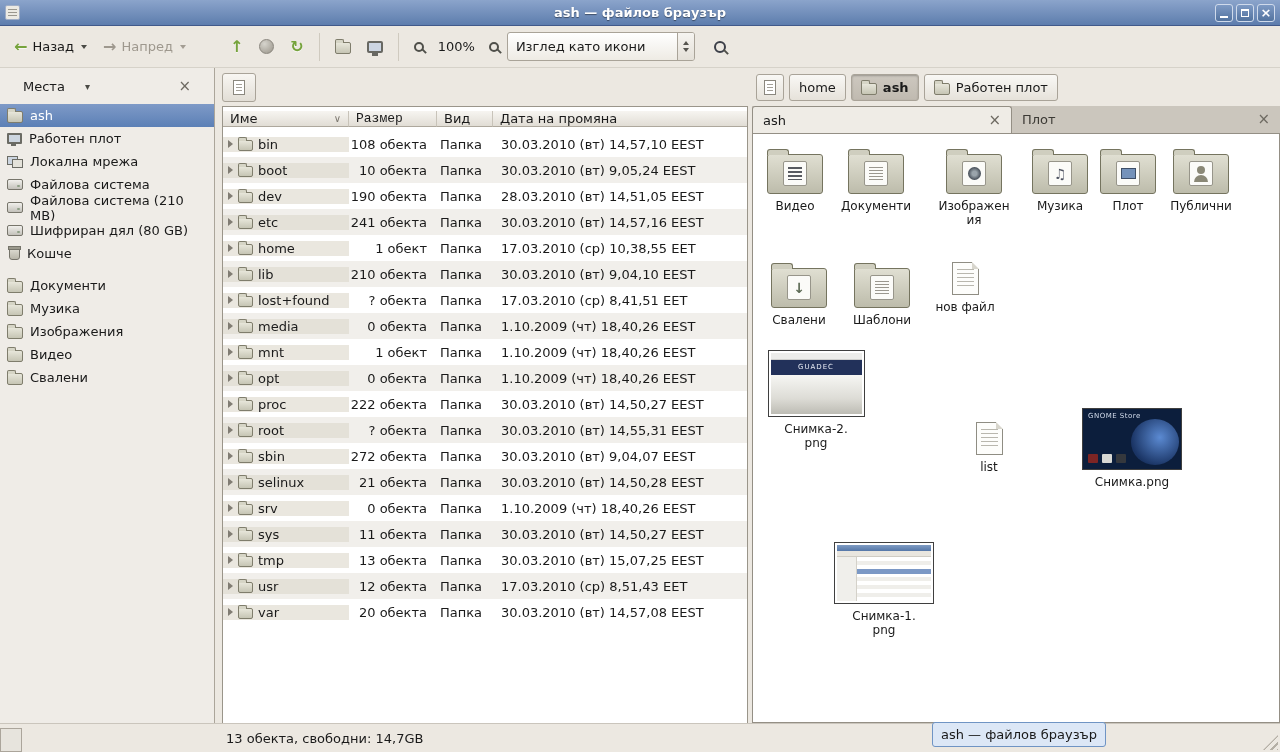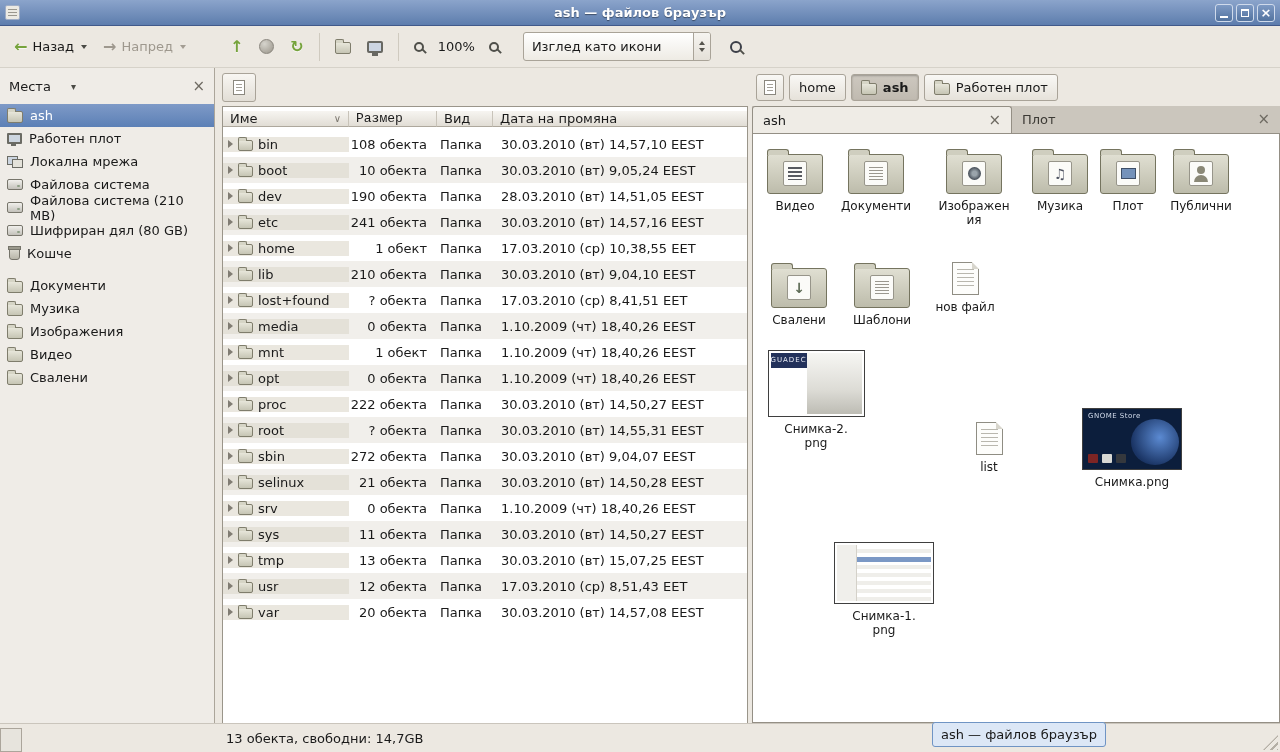--- a/index.html
+++ b/index.html
@@ -34,32 +34,32 @@
   .stop-icon { width:15px; height:15px; border-radius:50%; border:1px solid #8a867e; background:radial-gradient(circle at 35% 30%,#d6d4cd,#999489); }
   .tb-sep { width:1px; height:28px; background:#cfcabf; margin:0 7px; }
   .folder-icon { width:16px; height:12px; background:linear-gradient(#e7e6da,#c6c5b4); border:1px solid #7f7d6c; border-radius:1px 2px 2px 2px; position:relative; flex:none; margin-top:3px; }
   .folder-icon::before { content:""; position:absolute; top:-4px; left:-1px; width:7px; height:3px; background:#d6d5c6; border:1px solid #7f7d6c; border-bottom:none; border-radius:2px 2px 0 0; }
   .monitor { width:16px; height:12px; border:2px solid #686862; background:#ccd5e2; border-radius:2px; position:relative; }
   .monitor::after { content:""; position:absolute; left:3px; bottom:-5px; width:6px; height:3px; background:#686862; }
   .mag { width:10px; height:10px; border:2px solid #4f4f4a; border-radius:50%; position:relative; }
   .mag::after { content:""; position:absolute; width:6px; height:2px; background:#4f4f4a; transform:rotate(45deg); right:-5px; bottom:-2px; }
   .mag.big { width:12px; height:12px; border-color:#3c3f48; }
   .zoom-label { margin:0 6px; }
-  .combo { height:29px; width:188px; margin-left:16px; border:1px solid #a9a398; border-radius:3px; background:linear-gradient(#ffffff,#eeebe4); display:flex; align-items:center; padding-left:8px; }
+  .combo { height:29px; width:188px; margin-left:0; border:1px solid #a9a398; border-radius:3px; background:linear-gradient(#ffffff,#eeebe4); display:flex; align-items:center; padding-left:8px; }
   .combo-spin { margin-left:auto; width:17px; align-self:stretch; border-left:1px solid #a9a398; display:flex; flex-direction:column; align-items:center; justify-content:center; gap:3px; background:linear-gradient(#f6f4f0,#e4e0d8); border-radius:0 2px 2px 0; }
   .tri-up { width:0; height:0; border-left:3.5px solid transparent; border-right:3.5px solid transparent; border-bottom:4px solid #55544e; }
   .tri-dn { width:0; height:0; border-left:3.5px solid transparent; border-right:3.5px solid transparent; border-top:4px solid #55544e; }
   .search-btn { margin-left:10px; width:30px; height:31px; display:flex; align-items:center; justify-content:center; }
 
   
   .main { flex:1; display:flex; min-height:0; }
 
   
   .sidebar { width:215px; flex:none; background:#efece7; border-right:1px solid #aba59a; display:flex; flex-direction:column; }
-  .sidebar-header { height:36px; display:flex; align-items:center; padding:0 9px; gap:20px; }
+  .sidebar-header { height:36px; display:flex; align-items:center; padding:0 23px; gap:20px; }
   .sb-chev { font-size:10px; color:#4a4a45; }
   .sb-close { margin-left:auto; color:#6e6a62; font-size:15px; line-height:1; }
   .side-item { height:23px; display:flex; align-items:center; gap:7px; padding:0 6px 0 7px; }
   .side-item.selected { background:linear-gradient(#7e9ac7,#5c80b6); color:#fff; }
   .side-gap { height:9px; }
   .icon16 { flex:none; }
   .desktop-icon { width:15px; height:11px; border:2px solid #6b6b64; background:#cdd6e0; border-radius:1px; position:relative; }
   .desktop-icon::after { content:""; position:absolute; left:2px; bottom:-4px; width:5px; height:2px; background:#6b6b64; }
   .drive-icon { width:16px; height:11px; background:linear-gradient(#f1f0ec,#c3c1ba); border:1px solid #77756b; border-radius:2px; position:relative; }
   .drive-icon::after { content:""; position:absolute; right:2px; bottom:2px; width:3px; height:2px; background:#8f9f87; border-radius:1px; }
@@ -124,21 +124,21 @@
   .em-music { font-size:14px; color:#4d5260; line-height:1; }
   .em-desktop { width:15px; height:11px; background:#7492ba; border:1px solid #3e4f68; }
   .em-person { width:16px; height:16px; position:relative; }
   .em-person::before { content:""; position:absolute; top:0; left:4px; width:8px; height:8px; border-radius:50%; background:#8a8876; }
   .em-person::after { content:""; position:absolute; bottom:0; left:1px; width:14px; height:7px; border-radius:7px 7px 0 0; background:#8a8876; }
   .em-down { font-size:14px; font-weight:bold; color:#5d6b55; line-height:1; }
   .paper { width:27px; height:33px; background:#fdfdfb; border:1px solid #8f8d83; position:relative; }
   .paper::before { content:""; position:absolute; left:4px; right:4px; top:6px; height:18px; background:repeating-linear-gradient(180deg,#b9b7ae 0 1px,transparent 1px 4px); }
   .paper::after { content:""; position:absolute; right:-1px; top:-1px; width:0; height:0; border-left:7px solid #d8d6cd; border-top:7px solid #ece8e1; }
   .iconview .paper::after { border-top-color:#fff; }
-  .thumb { border:1px solid #3f3f3f; background:#fff; padding:2px; display:flex; flex-direction:row; }
+  .thumb { border:1px solid #3f3f3f; background:#fff; padding:2px; display:flex; flex-direction:column; }
   .t2 { width:97px; height:67px; }
   .t2-top { height:7px; background:#ececea; border-bottom:1px solid #cfcfcd; flex:none; }
   .t2-band { height:15px; flex:none; background:#22315a; color:#e8ecf5; font-size:7px; line-height:15px; text-align:center; letter-spacing:1px; }
   .t2-body { flex:1; background:linear-gradient(180deg,#f6f6f3,#dddcd6 60%,#bdbcb4); }
   .tstore { width:100px; height:62px; background:#0c1e3c; position:relative; border:1px solid #3f3f3f; }
   .store-text { position:absolute; top:3px; left:5px; color:#d3dcec; font-size:7px; letter-spacing:.5px; }
   .store-swirl { position:absolute; right:2px; top:10px; width:48px; height:46px; border-radius:50%; background:radial-gradient(circle at 60% 40%,#5b8ad2,#1a3464 72%); }
   .shirt { position:absolute; width:10px; height:9px; border-radius:1px; }
   .shirt.s1 { left:5px; bottom:6px; background:#7d2524; }
   .shirt.s2 { left:19px; bottom:6px; background:#d8d8d4; }

